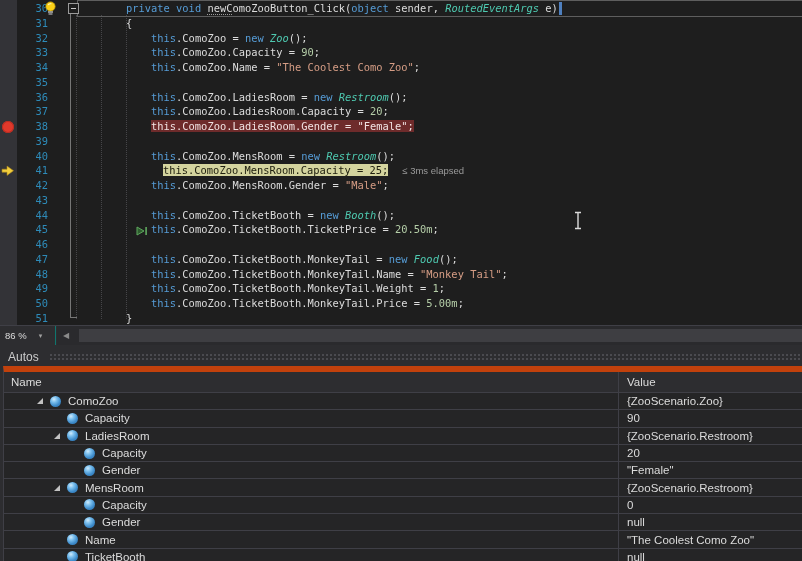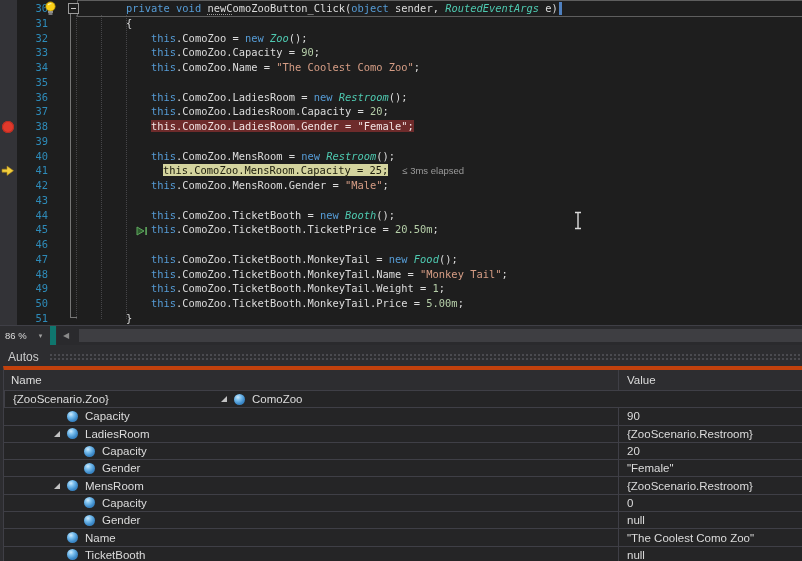--- a/index.html
+++ b/index.html
@@ -41,36 +41,36 @@
   .caret-bar{display:inline-block;width:3px;height:13px;background:#4E7FBE;vertical-align:-2.5px;margin-left:1px;}
 
   .bulb{position:absolute;left:44px;top:1px;z-index:3;}
   .run-glyph{position:absolute;left:136px;top:223px;z-index:3;}
   .ibeam{position:absolute;left:572px;top:211px;z-index:5;}
 
   
   .hstrip{position:absolute;left:0;top:325px;width:802px;height:20px;background:#2D2D30;
        border-top:1px solid #3F3F46;box-sizing:border-box;}
   .zoomctl{position:absolute;left:0;top:0;width:56px;height:100%;display:flex;align-items:center;
-       padding-left:5px;box-sizing:border-box;border-right:6px solid #0f766e;cursor:default;}
+       padding-left:5px;box-sizing:border-box;border-right:1px solid #0f766e;cursor:default;}
   .zoomctl .zval{font-size:9.5px;color:#DCDCDC;}
   .zoomctl .zcaret{font-size:7px;color:#A0A0A0;margin-left:12px;}
   .hscroll{position:absolute;left:57px;right:0;top:0;bottom:0;background:#2A2A2D;}
   .sarrow{position:absolute;left:6px;top:5px;font-size:8px;color:#8A8A8A;line-height:10px;}
   .sthumb{position:absolute;left:22px;right:0;top:3px;bottom:3px;background:#3E3E42;}
 
   
   .autos{position:absolute;left:0;top:345px;width:802px;height:216px;background:#2D2D30;}
   .autos-title{position:absolute;left:0;top:3px;right:0;height:18px;display:flex;align-items:center;}
   .autos-title .ttext{font-size:12px;color:#CCCCCC;padding-left:8px;}
   .grip{flex:1;height:9px;margin:0 2px 0 10px;
        background-image:radial-gradient(circle,#4A4A4F 0.9px,transparent 1px);
        background-size:4px 4px;}
   .grid{position:absolute;left:3px;right:0;top:21px;bottom:0;background:#252526;
-       border-left:1px solid #3F3F46;border-top:4px solid #c2410c;box-sizing:border-box;}
+       border-left:1px solid #3F3F46;border-top:6px solid #c2410c;box-sizing:border-box;}
   .ghead{display:flex;height:21px;background:#2D2D30;border-bottom:1px solid #3F3F46;box-sizing:border-box;}
   .hcell{font-size:11.5px;color:#DCDCDC;line-height:20px;}
   .hcell.hname{width:614px;flex:none;padding-left:7px;box-sizing:border-box;}
   .hcell.hvalue{flex:1;border-left:1px solid #3F3F46;padding-left:8px;}
   .arow{display:flex;height:17.3px;border-bottom:1px solid #3F3F46;box-sizing:border-box;}
   .acell{display:flex;align-items:center;font-size:11.5px;color:#DCDCDC;box-sizing:border-box;}
   .aname{width:614px;flex:none;}
   .avalue{flex:1;border-left:1px solid #3F3F46;padding-left:8px;}
   .exp{width:8px;height:8px;margin-right:6px;flex:none;}
   .expspace{width:14px;flex:none;display:inline-block;}
@@ -273,30 +273,30 @@
       <span class="ttext">Autos</span>
       <div class="grip"></div>
     </div>
     <div class="grid">
       <div class="ghead">
         <div class="hcell hname">Name</div>
         <div class="hcell hvalue">Value</div>
       </div>
       <div class="grows">
           <div class="arow">
-            <div class="acell avalue">
-              <span>{ZooScenario.Zoo}</span>
-            </div>
             <div class="acell aname" style="padding-left: 32px;">
               <svg class="exp" width="8" height="8" viewBox="0 0 8 8">
                 <polygon points="7,1 7,7 1,7" fill="#C2C2C2"></polygon>
               </svg>
               <span class="orb"></span>
               <span class="vtext">ComoZoo</span>
             </div>
+            <div class="acell avalue">
+              <span>{ZooScenario.Zoo}</span>
+            </div>
           </div>
           <div class="arow">
             <div class="acell aname" style="padding-left: 49px;">
               <span class="expspace"></span>
               <span class="orb"></span>
               <span class="vtext">Capacity</span>
             </div>
             <div class="acell avalue">
               <span>90</span>
             </div>

